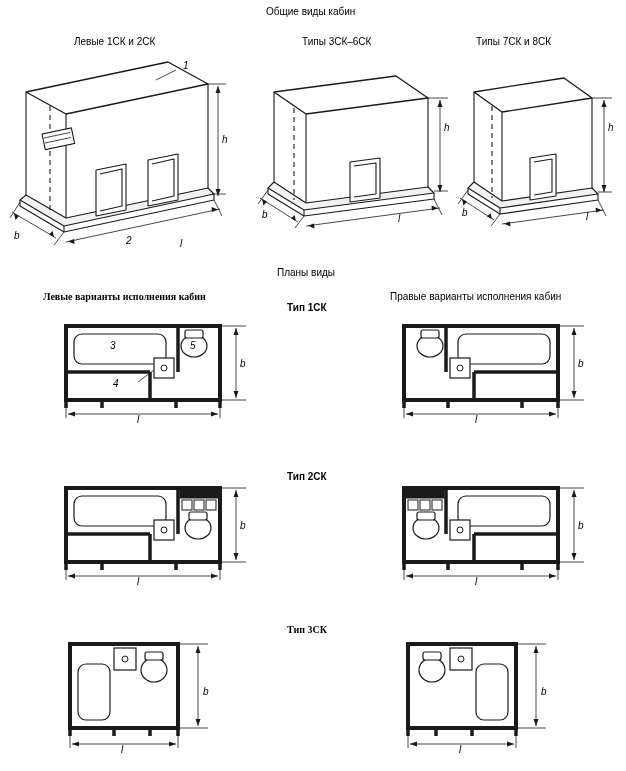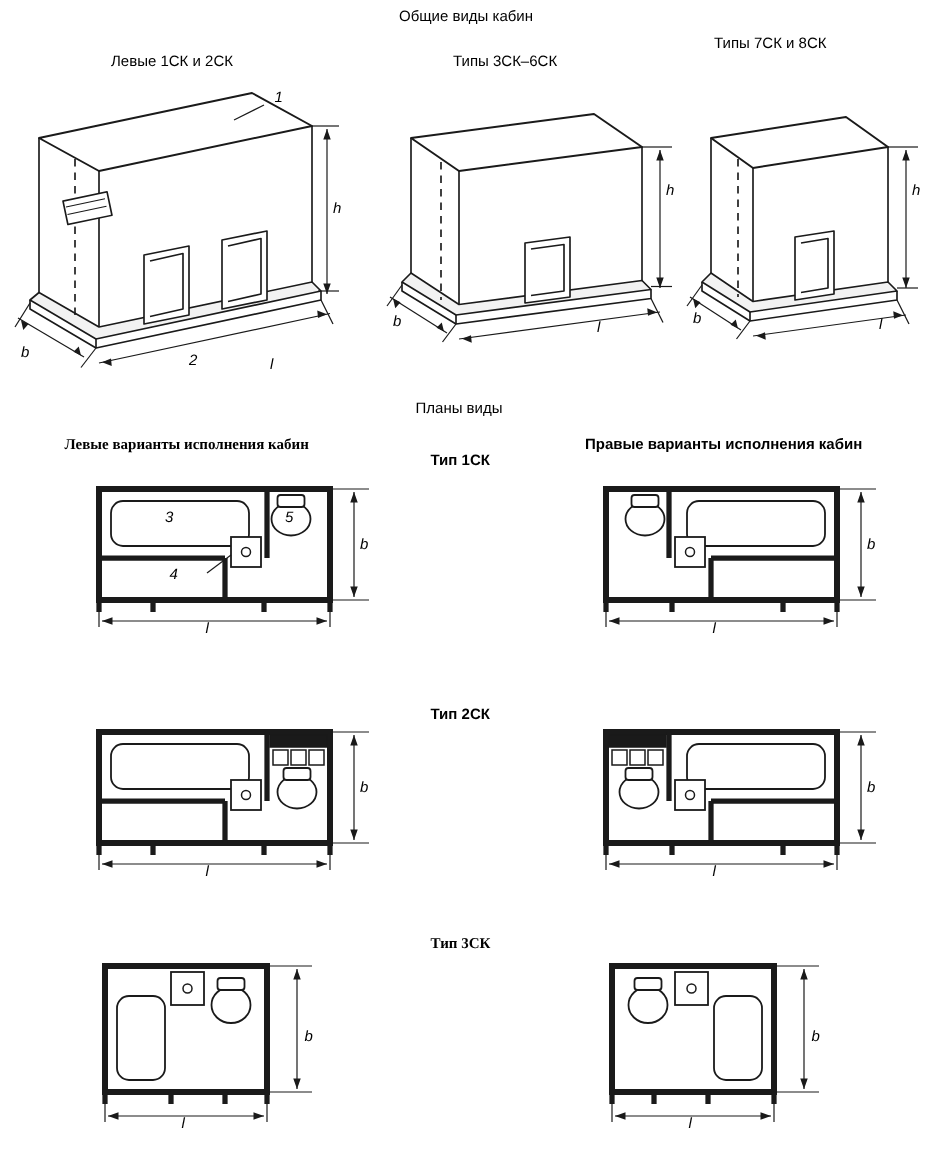--- a/index.html
+++ b/index.html
@@ -13,21 +13,21 @@
 </style>
 </head>
 <body>
 
 <div class="page">
 
   <div class="ttl" style="left:266px;top:6px;">Общие виды кабин</div>
 
   <div class="ttl" style="left:74px;top:36px;">Левые 1СК и 2СК</div>
   <div class="ttl" style="left:302px;top:36px;">Типы 3СК–6СК</div>
-  <div class="ttl" style="left:476px;top:24px;">Типы 7СК и 8СК</div>
+  <div class="ttl" style="left:476px;top:36px;">Типы 7СК и 8СК</div>
 
   <div class="fig" style="left:8px;top:50px;">
     <svg width="240" height="210" viewBox="0 0 240 210">
       <g fill="none" stroke="#1a1a1a" stroke-width="1.1" stroke-linejoin="round">
 
         <polygon points="18,42 160,12 200,34 58,64" stroke-width="1.3" fill="#fff"></polygon>
         <polyline points="18,42 18,148 58,172 58,64"></polyline>
         <polyline points="58,172 200,142 200,34"></polyline>
         <line x1="18" y1="148" x2="58" y2="172"></line>
 
@@ -145,21 +145,21 @@
       </g>
     </svg>
   </div>
   <div class="lbl ital" style="left:608px;top:122px;">h</div>
   <div class="lbl ital" style="left:462px;top:207px;">b</div>
   <div class="lbl ital" style="left:586px;top:211px;">l</div>
 
   <div class="ttl" style="left:277px;top:267px;">Планы виды</div>
 
   <div class="ttl" style="left:43px;top:291px;font-weight:bold;font-family:Liberation Serif, serif;">Левые варианты исполнения кабин</div>
-  <div class="ttl" style="left:390px;top:291px;font-weight:bold;">Правые варианты исполнения кабин</div>
+  <div class="ttl" style="left:390px;top:291px;font-weight:normal;">Правые варианты исполнения кабин</div>
 
   <div class="ttl" style="left:287px;top:302px;font-weight:bold;">Тип 1СК</div>
 
   <div class="fig" style="left:58px;top:318px;">
     <svg width="200" height="100" viewBox="0 0 200 100">
       <g stroke="#1a1a1a" fill="none">
 
         <path d="M8,8 L162,8 L162,82 L8,82 Z" stroke-width="4" fill="#fff"></path>
 
         <line x1="8" y1="54" x2="92" y2="54" stroke-width="3.5"></line>

